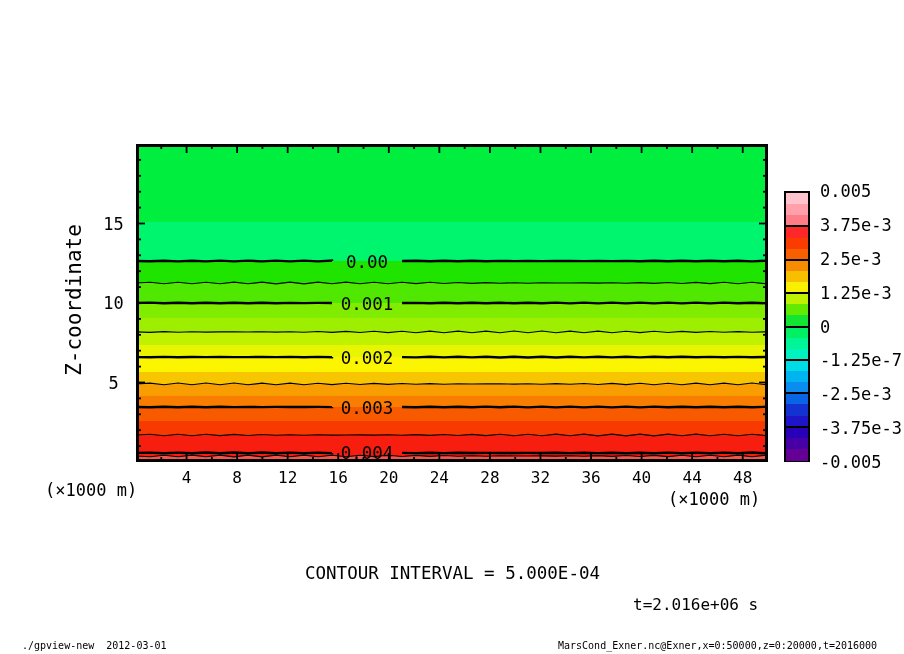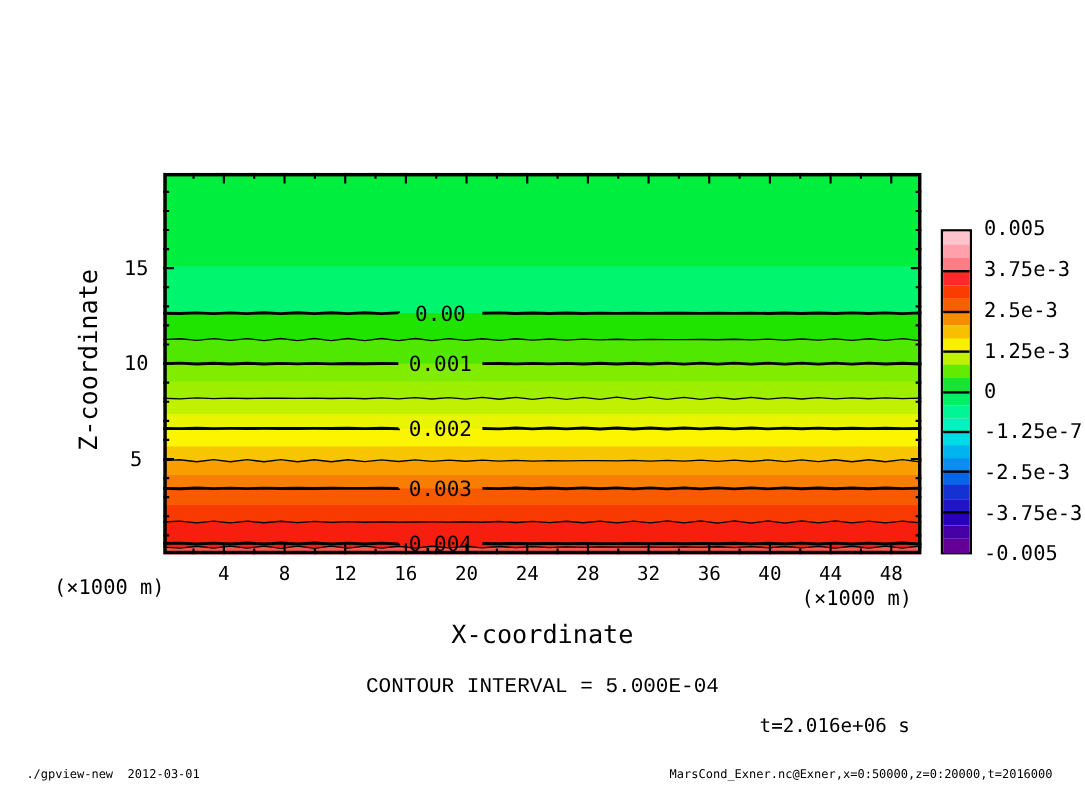--- a/index.html
+++ b/index.html
@@ -179,21 +179,20 @@
       <div class="abs tick-label" style="left: 520.48px; top: 468px; width: 40px;">32</div>
       <div class="abs tick-label" style="left: 571.04px; top: 468px; width: 40px;">36</div>
       <div class="abs tick-label" style="left: 621.6px; top: 468px; width: 40px;">40</div>
       <div class="abs tick-label" style="left: 672.16px; top: 468px; width: 40px;">44</div>
       <div class="abs tick-label" style="left: 722.72px; top: 468px; width: 40px;">48</div>
     </div>
 
   <div class="abs unit-label" style="left:45px;top:480px;">(×1000 m)</div>
   <div class="abs unit-label" style="left:668px;top:489px;">(×1000 m)</div>
 
-  <div class="abs axis-label" style="left:452px;top:517px;transform:translateX(-50%);">X-coordinate</div>
 
   <div class="abs" id="colorbar">
       <div class="cell" style="top: 0px; height: 11.63px; background: rgb(255, 195, 205);"></div>
       <div class="cell" style="top: 11.13px; height: 11.63px; background: rgb(255, 160, 170);"></div>
       <div class="cell" style="top: 22.25px; height: 11.63px; background: rgb(255, 125, 135);"></div>
       <div class="cell" style="top: 33.38px; height: 11.63px; background: rgb(255, 40, 40);"></div>
       <div class="cell" style="top: 44.5px; height: 11.63px; background: rgb(250, 60, 0);"></div>
       <div class="cell" style="top: 55.63px; height: 11.63px; background: rgb(248, 95, 0);"></div>
       <div class="cell" style="top: 66.75px; height: 11.63px; background: rgb(248, 140, 0);"></div>
       <div class="cell" style="top: 77.88px; height: 11.63px; background: rgb(248, 190, 0);"></div>
@@ -226,18 +225,18 @@
       <div class="abs cbar-label" style="left: 820px; top: 214.9px;">3.75e-3</div>
       <div class="abs cbar-label" style="left: 820px; top: 248.8px;">2.5e-3</div>
       <div class="abs cbar-label" style="left: 820px; top: 282.6px;">1.25e-3</div>
       <div class="abs cbar-label" style="left: 820px; top: 316.5px;">0</div>
       <div class="abs cbar-label" style="left: 820px; top: 350.4px;">-1.25e-7</div>
       <div class="abs cbar-label" style="left: 820px; top: 384.3px;">-2.5e-3</div>
       <div class="abs cbar-label" style="left: 820px; top: 418.1px;">-3.75e-3</div>
       <div class="abs cbar-label" style="left: 820px; top: 452px;">-0.005</div>
     </div>
 
-  <div class="abs note" style="left:305px;top:563px;font-family:Liberation Mono, monospace;">CONTOUR INTERVAL = 5.000E-04</div>
+  <div class="abs note" style="left:305px;top:563px;">CONTOUR INTERVAL = 5.000E-04</div>
   <div class="abs time-note" style="left:633px;top:595px;">t=2.016e+06 s</div>
 
   <div class="abs footer" style="left:22px;top:640px;">./gpview-new  2012-03-01</div>
   <div class="abs footer" style="left:558px;top:640px;">MarsCond_Exner.nc@Exner,x=0:50000,z=0:20000,t=2016000</div>
 </div>
 
 </body></html>

